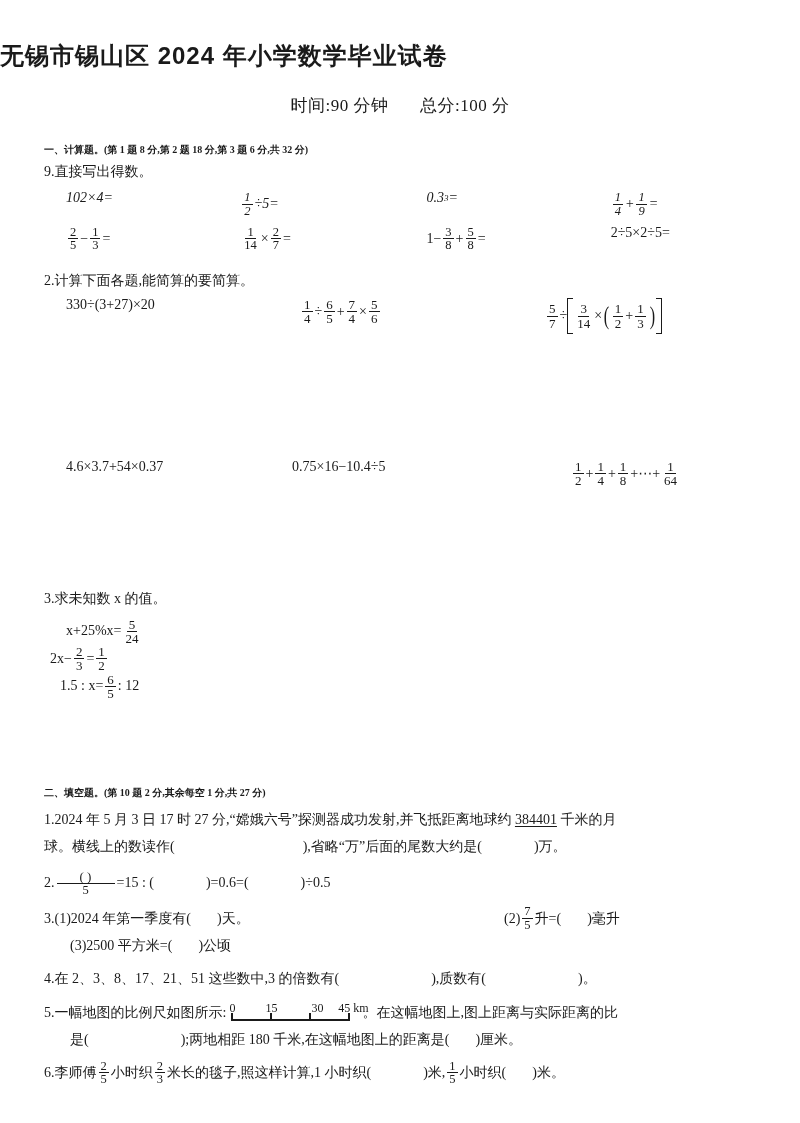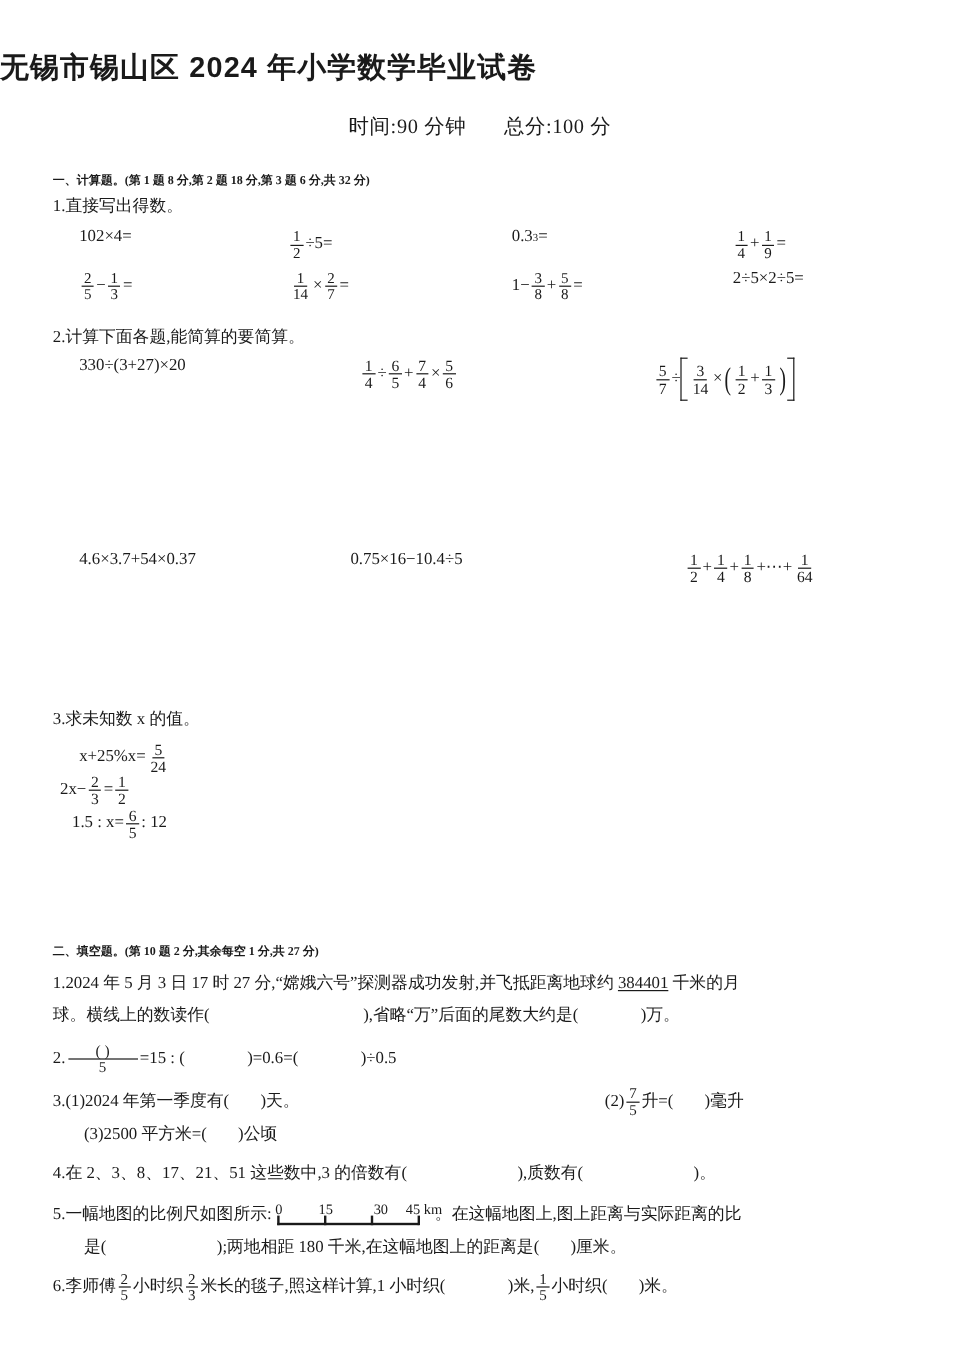--- a/index.html
+++ b/index.html
@@ -50,21 +50,21 @@
     font-size: 14px;
     margin: 6px 0 4px 0;
   }
 
   
   .expr-row {
     display: flex;
     align-items: flex-start;
     margin: 8px 0 0 0;
   }
-  .expr-row.r1 { margin-top: 10px; }
+  .expr-row.r1 { margin-top: 10px; font-style: italic; }
   .expr {
     font-size: 14px;
     font-family: "Liberation Serif", "DejaVu Serif", serif;
     white-space: nowrap;
     display: flex;
     align-items: center;
     line-height: 1;
   }
   .col4 > .expr:nth-child(1) { width: 185px; padding-left: 22px; box-sizing: border-box; }
   .col4 > .expr:nth-child(2) { width: 185px; padding-left: 12px; box-sizing: border-box; }
@@ -199,21 +199,21 @@
   <div class="doc-subtitle">
     <span>时间:90 分钟</span>
     <span class="subtitle-gap"></span>
     <span>总分:100 分</span>
   </div>
 
   <div class="content">
 
     <div class="section-head">一、计算题。(第 1 题 8 分,第 2 题 18 分,第 3 题 6 分,共 32 分)</div>
 
-    <div class="q-label">1.直接写出得数。</div>
+    <div class="q-label">9.直接写出得数。</div>
 
     <div class="expr-row col4 r1">
       <div class="expr">102×4=</div>
       <div class="expr">
         <span class="frac">
           <span class="num">1</span>
           <span class="den">2</span>
         </span>
         <span>÷5=</span>
       </div>

